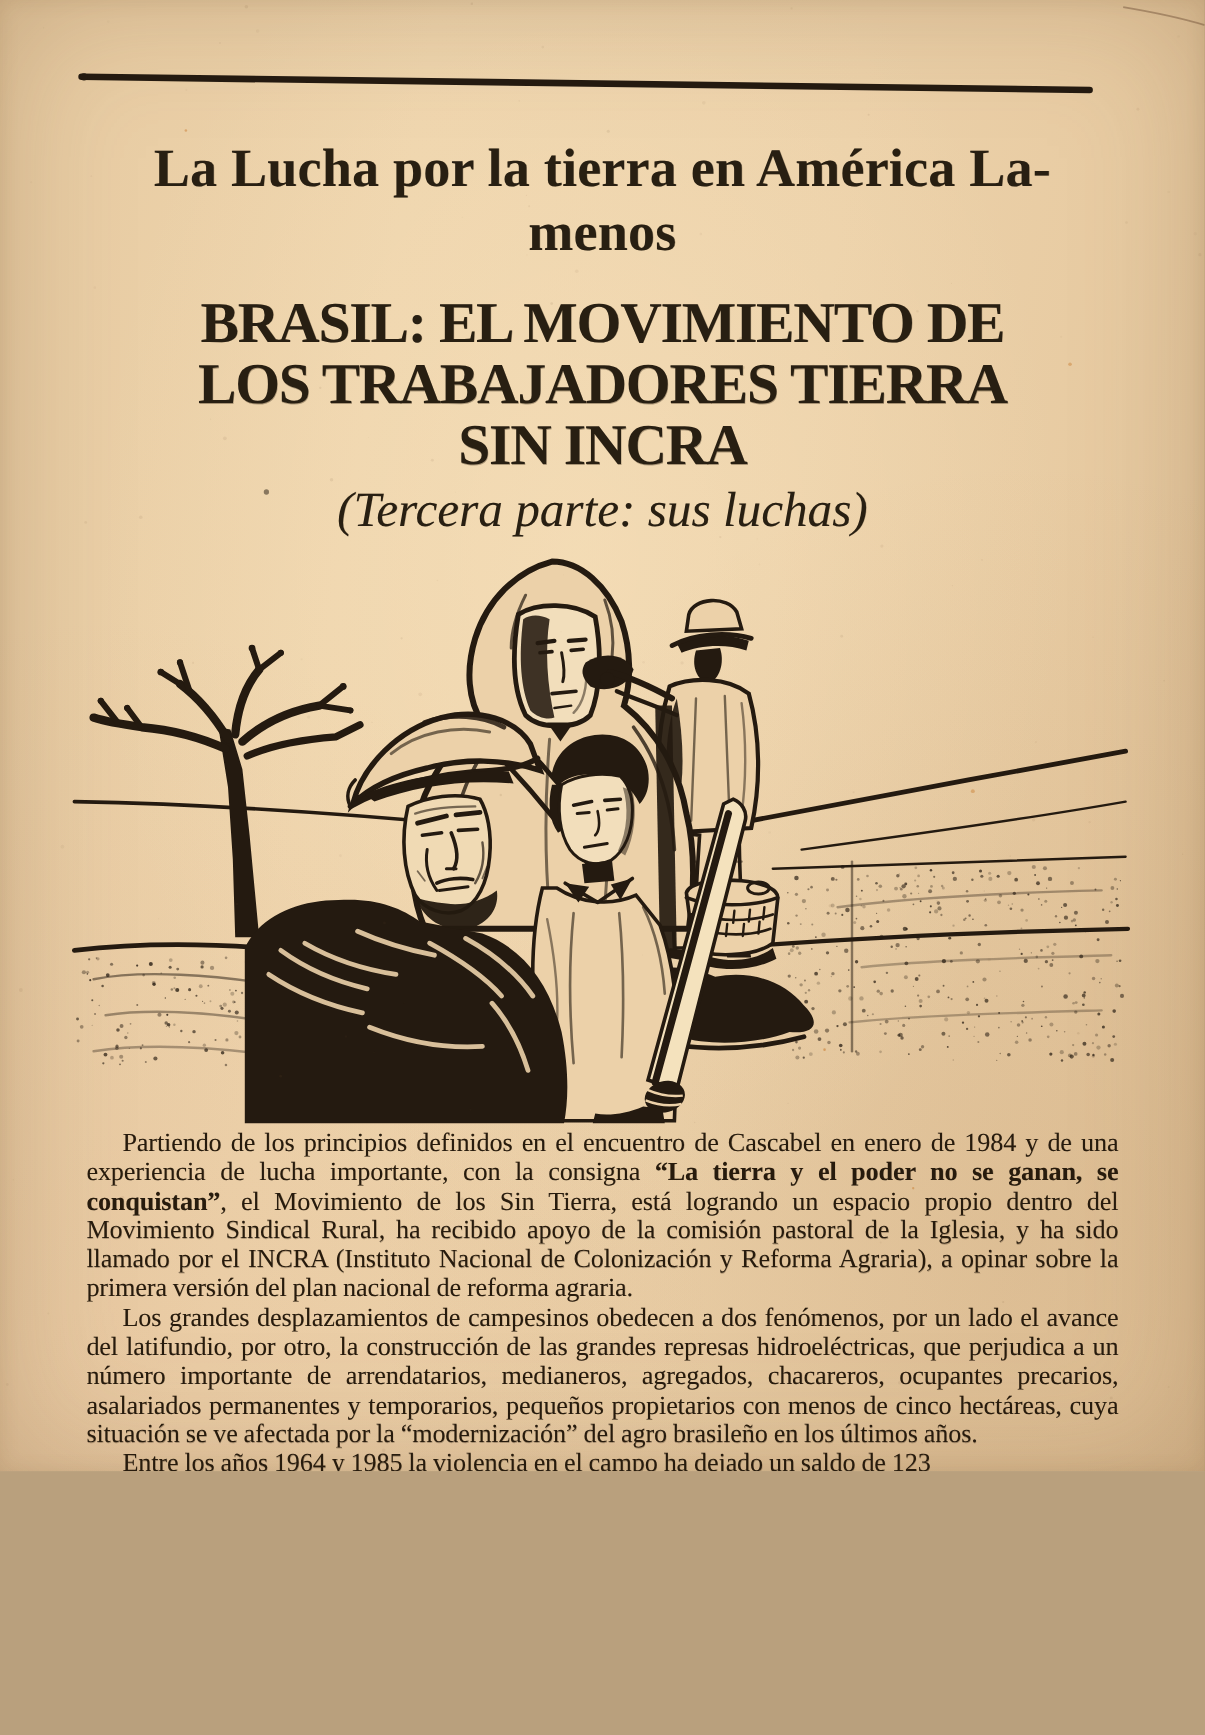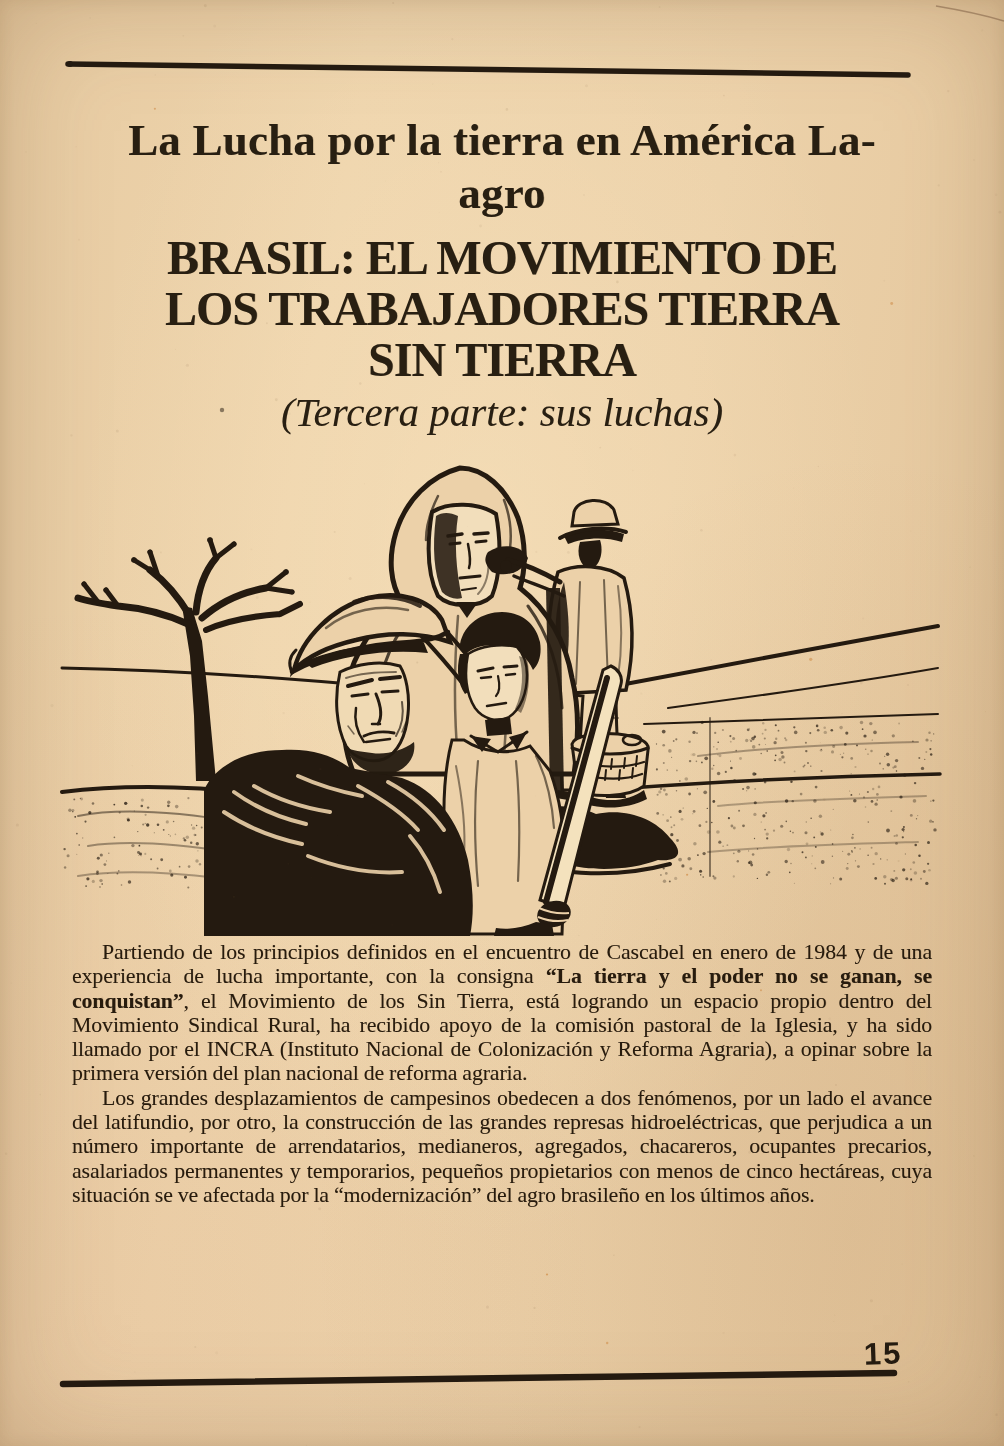--- a/index.html
+++ b/index.html
@@ -1,36 +1,36 @@
 <!DOCTYPE html>
 <html><head>
 <meta charset="utf-8">
 <style>
   html,body{margin:0;padding:0;background:#b9a07d;}
   .page{
     position:relative;
-    width:1004px;height:1446px;
+    width:1004px;height:1226px;
     margin:0 auto;
     overflow:hidden;
     background:
       radial-gradient(ellipse at 48% 38%, rgba(255,236,200,.35) 0%, rgba(255,236,200,0) 55%),
       radial-gradient(ellipse at 85% 85%, rgba(150,100,55,.12) 0%, rgba(150,100,55,0) 45%),
       radial-gradient(ellipse at 8% 95%, rgba(190,120,90,.10) 0%, rgba(190,120,90,0) 40%),
       linear-gradient(100deg, #e7cba2 0%, #eed4ac 30%, #ecd1a9 60%, #e3c59b 100%);
     box-shadow: inset 0 0 110px rgba(120,82,45,.28), inset 0 0 16px rgba(120,82,45,.14);
     font-family:"Liberation Serif", serif;
     color:#261c10;
   }
   .overlay{position:absolute;left:0;top:0;width:1004px;height:1446px;pointer-events:none;}
   
   .heading{position:absolute;left:0;right:0;top:114px;text-align:center;color:#281f12;}
   .series-title{margin:0;font-size:45px;line-height:53px;font-weight:bold;letter-spacing:.2px;
     text-shadow:.4px .4px 0 rgba(40,26,10,.35);}
   .series-title .line{display:block;}
-  .article-title{margin:12px 0 0 0;font-size:48px;line-height:51px;font-weight:bold;letter-spacing:-1px;
+  .article-title{margin:24px 0 0 0;font-size:48px;line-height:51px;font-weight:bold;letter-spacing:-1px;
     text-shadow:.4px .4px 0 rgba(40,26,10,.35);}
   .article-title .line{display:block;}
   .subtitle{margin-top:4px;font-size:41px;line-height:46px;font-weight:normal;letter-spacing:0;
     text-shadow:.3px .3px 0 rgba(40,26,10,.3);font-style:italic;}
   
   .illustration{position:absolute;left:58px;top:456px;}
   
   .body-text{
     position:absolute;left:72px;top:940px;width:860px;
     font-size:21.8px;line-height:24.3px;text-align:justify;
@@ -53,26 +53,26 @@
   .paperfill{fill:#ecd1a9;}
 </style>
 </head>
 <body>
 
 <div class="page">
 
   <header class="heading">
     <h1 class="series-title">
       <span class="line">La Lucha por la tierra en América La-</span>
-      <span class="line">agro</span>
+      <span class="line">menos</span>
     </h1>
     <h2 class="article-title">
       <span class="line">BRASIL: EL MOVIMIENTO DE</span>
       <span class="line">LOS TRABAJADORES TIERRA</span>
-      <span class="line">SIN TIERRA</span>
+      <span class="line">SIN INCRA</span>
     </h2>
     <div class="subtitle">(Tercera parte: sus luchas)</div>
   </header>
 
   <svg class="illustration" width="884" height="482" viewBox="0 0 884 482">
 
     <g>
       <path class="ink" stroke-width="3" d="M4,212 C110,214 230,222 336,232"></path>
       <path class="ink" stroke-width="4" d="M4,336 C70,328 150,330 238,342"></path>
       <path class="ink" stroke-width="4" d="M546,232 C650,212 770,190 880,170"></path>
@@ -750,20 +750,21 @@
         <ellipse class="inkfill" cx="496" cy="458" rx="17" ry="13"></ellipse>
       </g>
       <path d="M481,452 C490,456 502,458 511,457 M480,461 C490,465 501,466 510,464" stroke="#ecd1a9" stroke-width="2" fill="none"></path>
       <path class="inkfill" d="M478,466 C464,472 450,474 438,472 L436,480 L496,480 L494,468 Z"></path>
     </g>
   </svg>
 
   <main class="body-text">
     <p><span>Partiendo de los principios definidos en el encuentro de Cascabel en enero de 1984 y de una experiencia de lucha importante, con la consigna </span><strong class="bold">“La tierra y el poder no se ganan, se conquistan”</strong><span>, el Movimiento de los Sin Tierra, está logrando un espacio propio dentro del Movimiento Sindical Rural, ha recibido apoyo de la comisión pastoral de la Iglesia, y ha sido llamado por el INCRA (Instituto Nacional de Colonización y Reforma Agraria), a opinar sobre la primera versión del plan nacional de reforma agraria.</span></p>
     <p>Los grandes desplazamientos de campesinos obedecen a dos fenómenos, por un lado el avance del latifundio, por otro, la construcción de las grandes represas hidroeléctricas, que perjudica a un número importante de arrendatarios, medianeros, agregados, chacareros, ocupantes precarios, asalariados permanentes y temporarios, pequeños propietarios con menos de cinco hectáreas, cuya situación se ve afectada por la “modernización” del agro brasileño en los últimos años.</p>
+    <p>Entre los años 1964 y 1985 la violencia en el campo ha dejado un saldo de 123</p>
   </main>
 
   <div class="page-number">15</div>
 
   <svg class="overlay" width="1004" height="1446" viewBox="0 0 1004 1446">
     <g>
       <path class="ink" stroke-width="5.5" d="M68,64 L908,75"></path>
       <circle class="inkfill" cx="70" cy="64" r="3"></circle>
     </g>
     <g>

